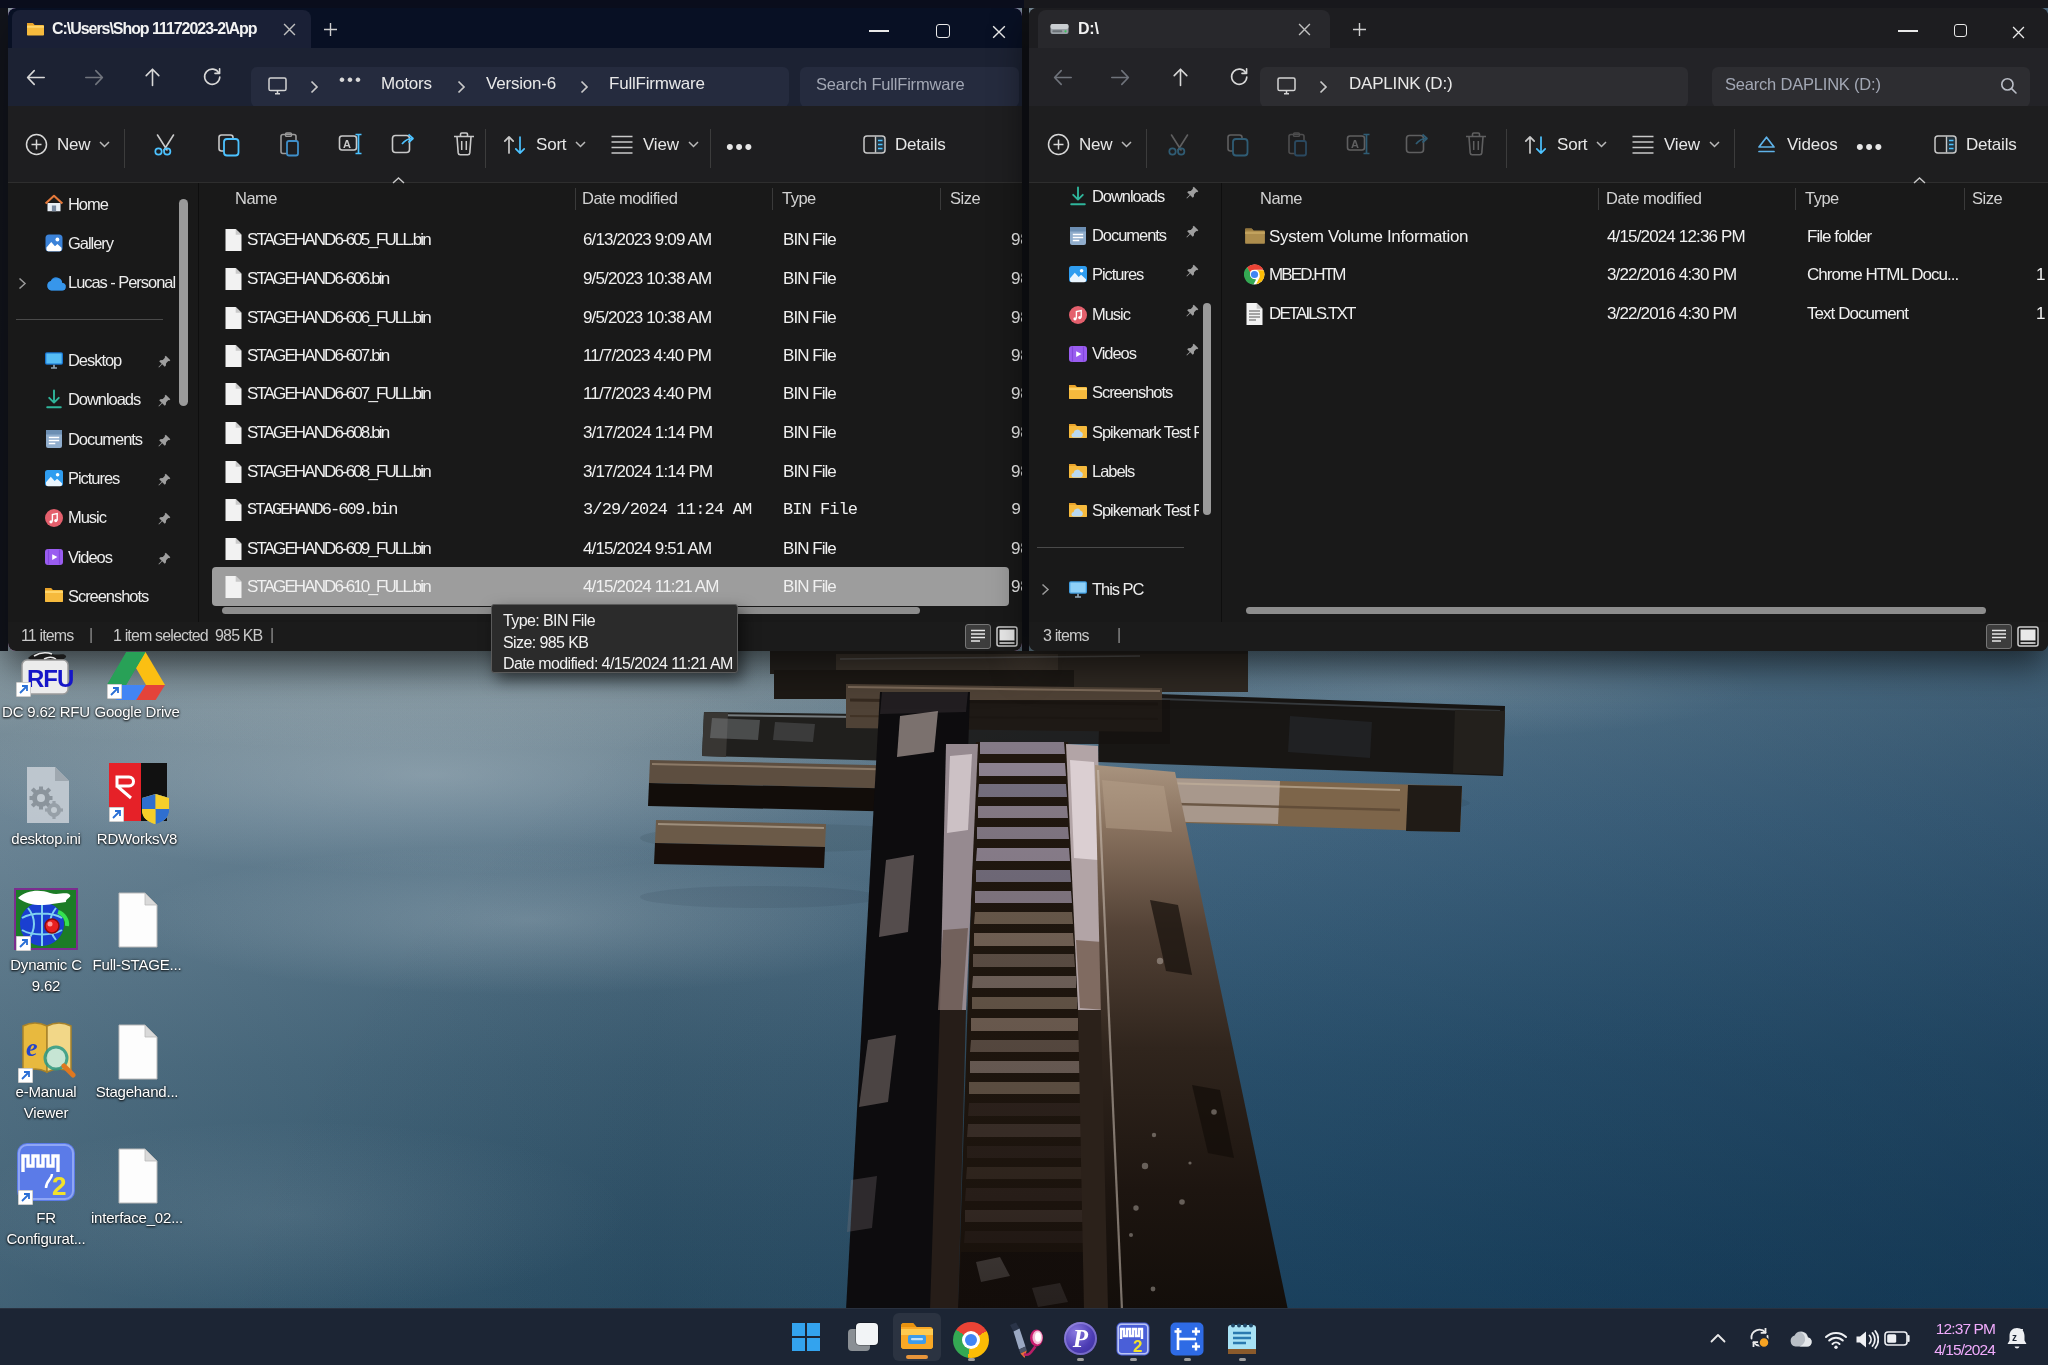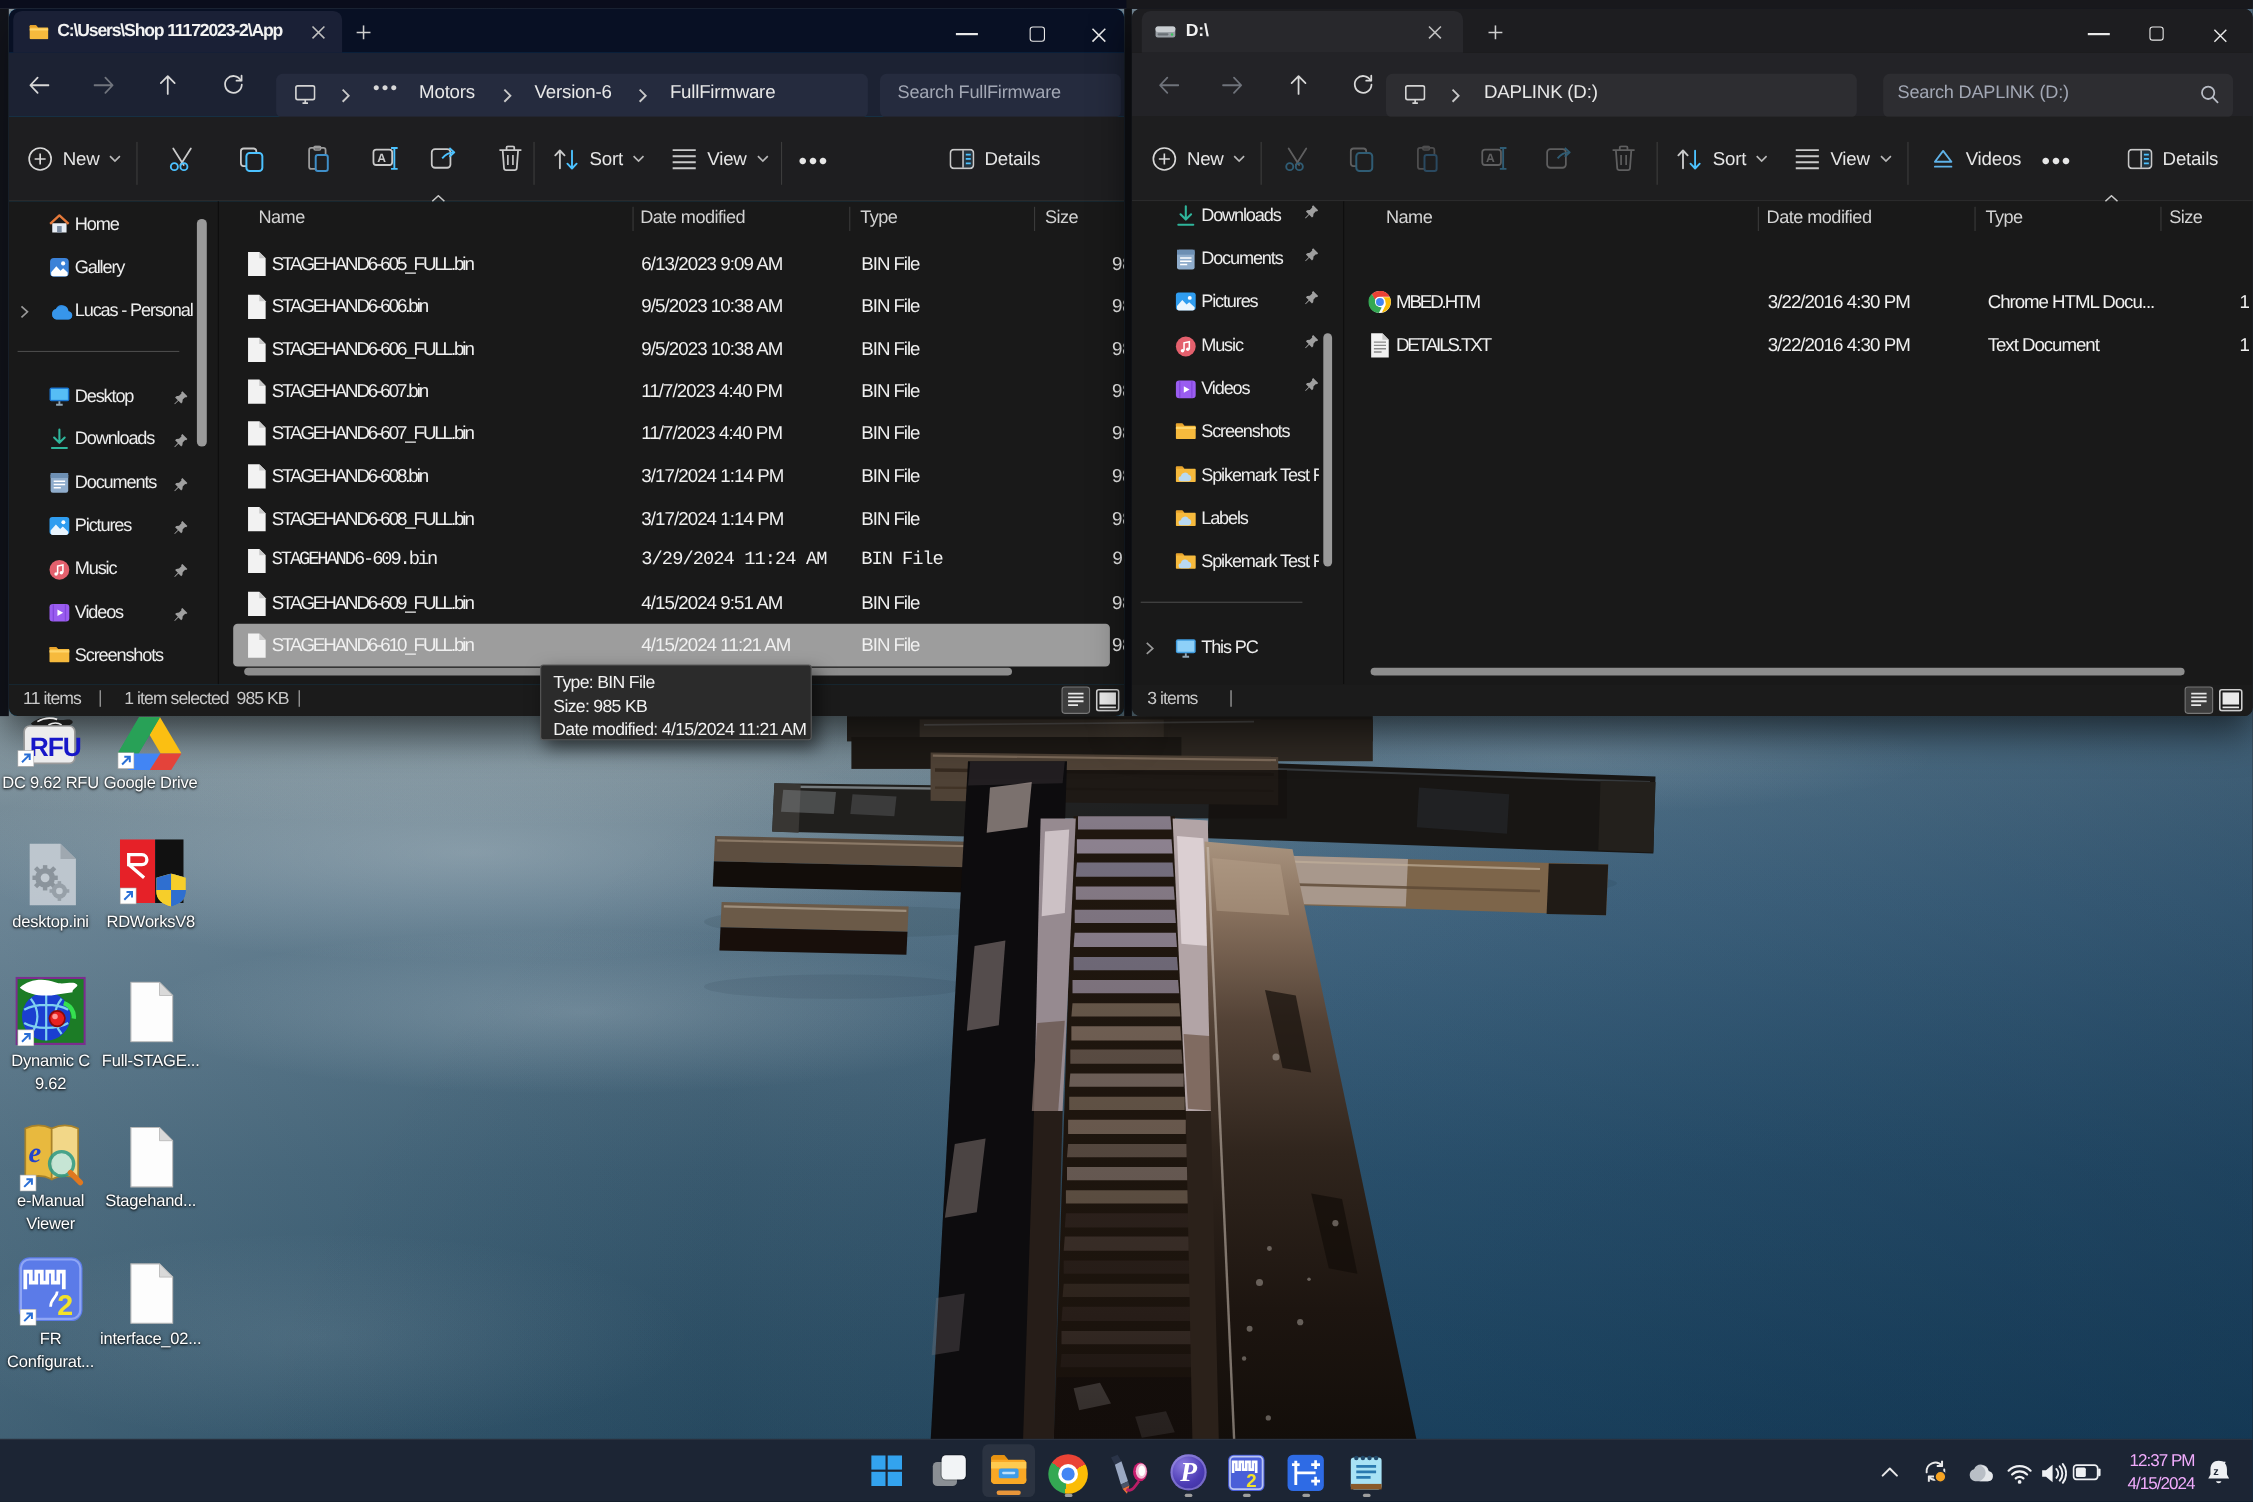--- a/index.html
+++ b/index.html
@@ -181,21 +181,21 @@
   <circle cx="1131" cy="1235" r="2.0" fill="#d8d0c8" opacity="0.4"></circle>
   <circle cx="1153" cy="1289" r="2.4" fill="#d8d0c8" opacity="0.4"></circle>
   <circle cx="1214" cy="1112" r="2.8" fill="#d8d0c8" opacity="0.4"></circle>
   <circle cx="1145" cy="1166" r="3.2" fill="#d8d0c8" opacity="0.4"></circle>
   <circle cx="1182" cy="1202" r="2.8" fill="#d8d0c8" opacity="0.4"></circle>
   <circle cx="1136" cy="1208" r="2.7" fill="#d8d0c8" opacity="0.4"></circle>
   <circle cx="1160" cy="961" r="3.2" fill="#d8d0c8" opacity="0.4"></circle>
   </g>
 </svg>
 
-<div class="win" style="left:8px; width:1014px; background:#0369a1;">
+<div class="win" style="left:8px; width:1014px; background:#f0abfc;">
   <div class="titlebar" style="background:#081024;">
     <div class="tab" style="left:4px; width:299px; background:#1a2036;">
       <svg class="abs" style="left:14px;top:12px" width="18" height="14" viewBox="0 0 18 14">
             <path d="M1 1.8c0-.4.3-.8.8-.8h4.9l1.8 2h8.7c.5 0 .8.4.8.8v9c0 .4-.3.8-.8.8H1.8c-.5 0-.8-.4-.8-.8z" fill="#f6ba3d"></path>
             <path d="M1 1.8c0-.4.3-.8.8-.8h4.9l1.8 2H1z" fill="#e8a22a"></path>
             <path d="M1 4h17v1.8H1z" fill="#ffd56a"></path>
           </svg>
       <div class="abs" style="left:40px;top:10px;width:212px;height:20px;overflow:hidden;color:#f2f2f2;font-size:16px;font-weight:bold;letter-spacing:-1.05px;white-space:nowrap;">C:\Users\Shop 11172023-2\App</div>
       <svg class="abs" style="left:271px;top:13px" width="13" height="13" viewBox="0 0 12 12">
             <path d="M1 1l10 10M11 1L1 11" stroke="#bfbfbf" stroke-width="1.3"></path>
@@ -771,20 +771,30 @@
     <svg class="abs" style="left:884px;top:-6px" width="13" height="7" viewBox="0 0 13 7">
           <path d="M1 6l5.5-5L12 6" stroke="#c9c9c9" stroke-width="1.4" fill="none"></path>
         </svg>
     <div class="hdrtxt" style="left:231px;top:6px;">Name</div>
     <div class="hdrtxt" style="left:577px;top:6px;">Date modified</div>
     <div class="hdrtxt" style="left:776px;top:6px;">Type</div>
     <div class="hdrtxt" style="left:943px;top:6px;">Size</div>
     <div class="vdiv" style="left:569px;"></div>
     <div class="vdiv" style="left:766px;"></div>
     <div class="vdiv" style="left:935px;"></div>
+    <div class="frow" style="left:0;top:34px;width:1019px;">
+      <svg class="ficon" style="left:215px;top:10px" width="22" height="18" viewBox="0 0 20 16">
+            <path d="M1 2c0-.5.4-.9.9-.9h5l1.8 2h9.4c.5 0 .9.4.9.9v10.2c0 .5-.4.9-.9.9H1.9c-.5 0-.9-.4-.9-.9z" fill="#ad8d4d"></path>
+            <path d="M1 2c0-.5.4-.9.9-.9h5l1.8 2H1z" fill="#94763c"></path>
+            <path d="M1 4.1h18v2H1z" fill="#c2a25e"></path>
+          </svg>
+      <div class="abs" style="left:240px;letter-spacing:-0.35px;">System Volume Information</div>
+      <div class="abs fdate" style="left:578px;">4/15/2024 12:36 PM</div>
+      <div class="abs ftype" style="left:778px;">File folder</div>
+    </div>
     <div class="frow" style="left:0;top:72px;width:1019px;">
       <svg class="ficon" style="left:215px;top:9px" width="21" height="21" viewBox="0 0 42 42">
             <circle cx="21" cy="21" r="20" fill="#fff"></circle>
             <path d="M21 1a20 20 0 0 1 17.3 10H21a10 10 0 0 0-9.5 6.9z" fill="#ea4335"></path>
             <path d="M21 1a20 20 0 0 1 17.3 10H21a10 10 0 0 0-9.5 6.9L6.2 6.4A20 20 0 0 1 21 1z" fill="#ea4335"></path>
             <path d="M6.2 6.4l8.7 15a10 10 0 0 0 9.3 9.5L19 40.9A20 20 0 0 1 6.2 6.4z" fill="#34a853"></path>
             <path d="M38.3 11a20 20 0 0 1-14 29.5l5.2-10.3A10 10 0 0 0 31 21c0-3.7-2-6.9-5-8.6h12.3z" fill="#fbbc05"></path>
             <circle cx="21" cy="21" r="9" fill="#fff"></circle>
             <circle cx="21" cy="21" r="7.2" fill="#4285f4"></circle>
           </svg>

